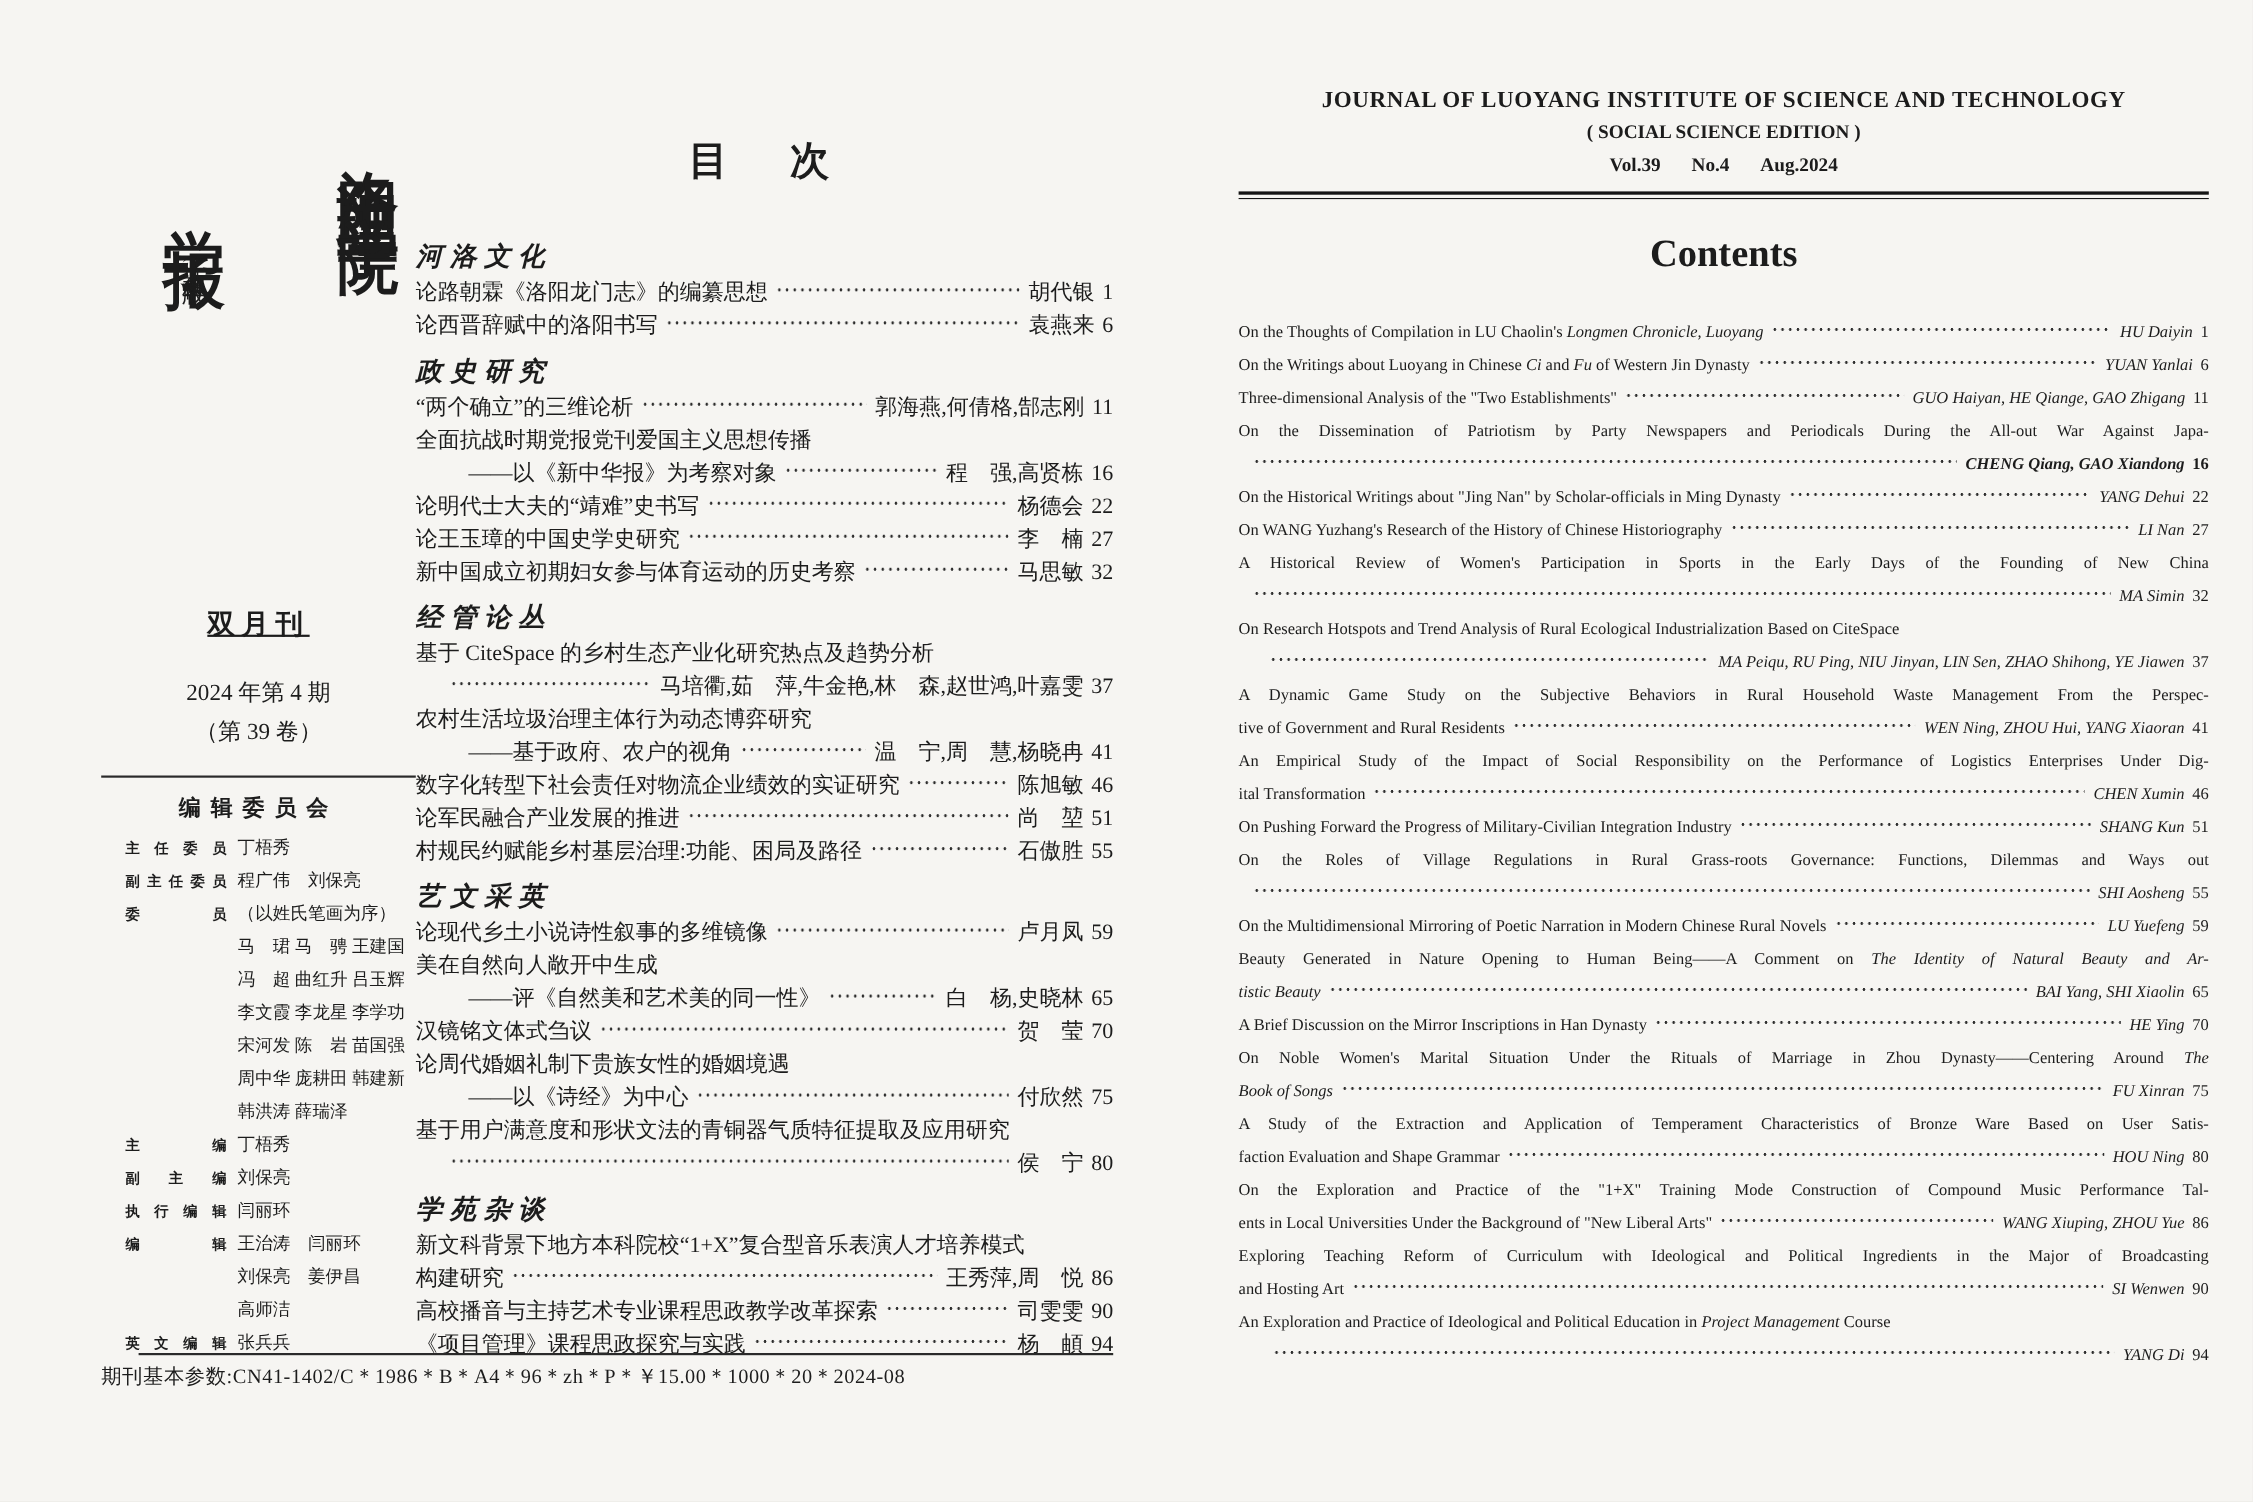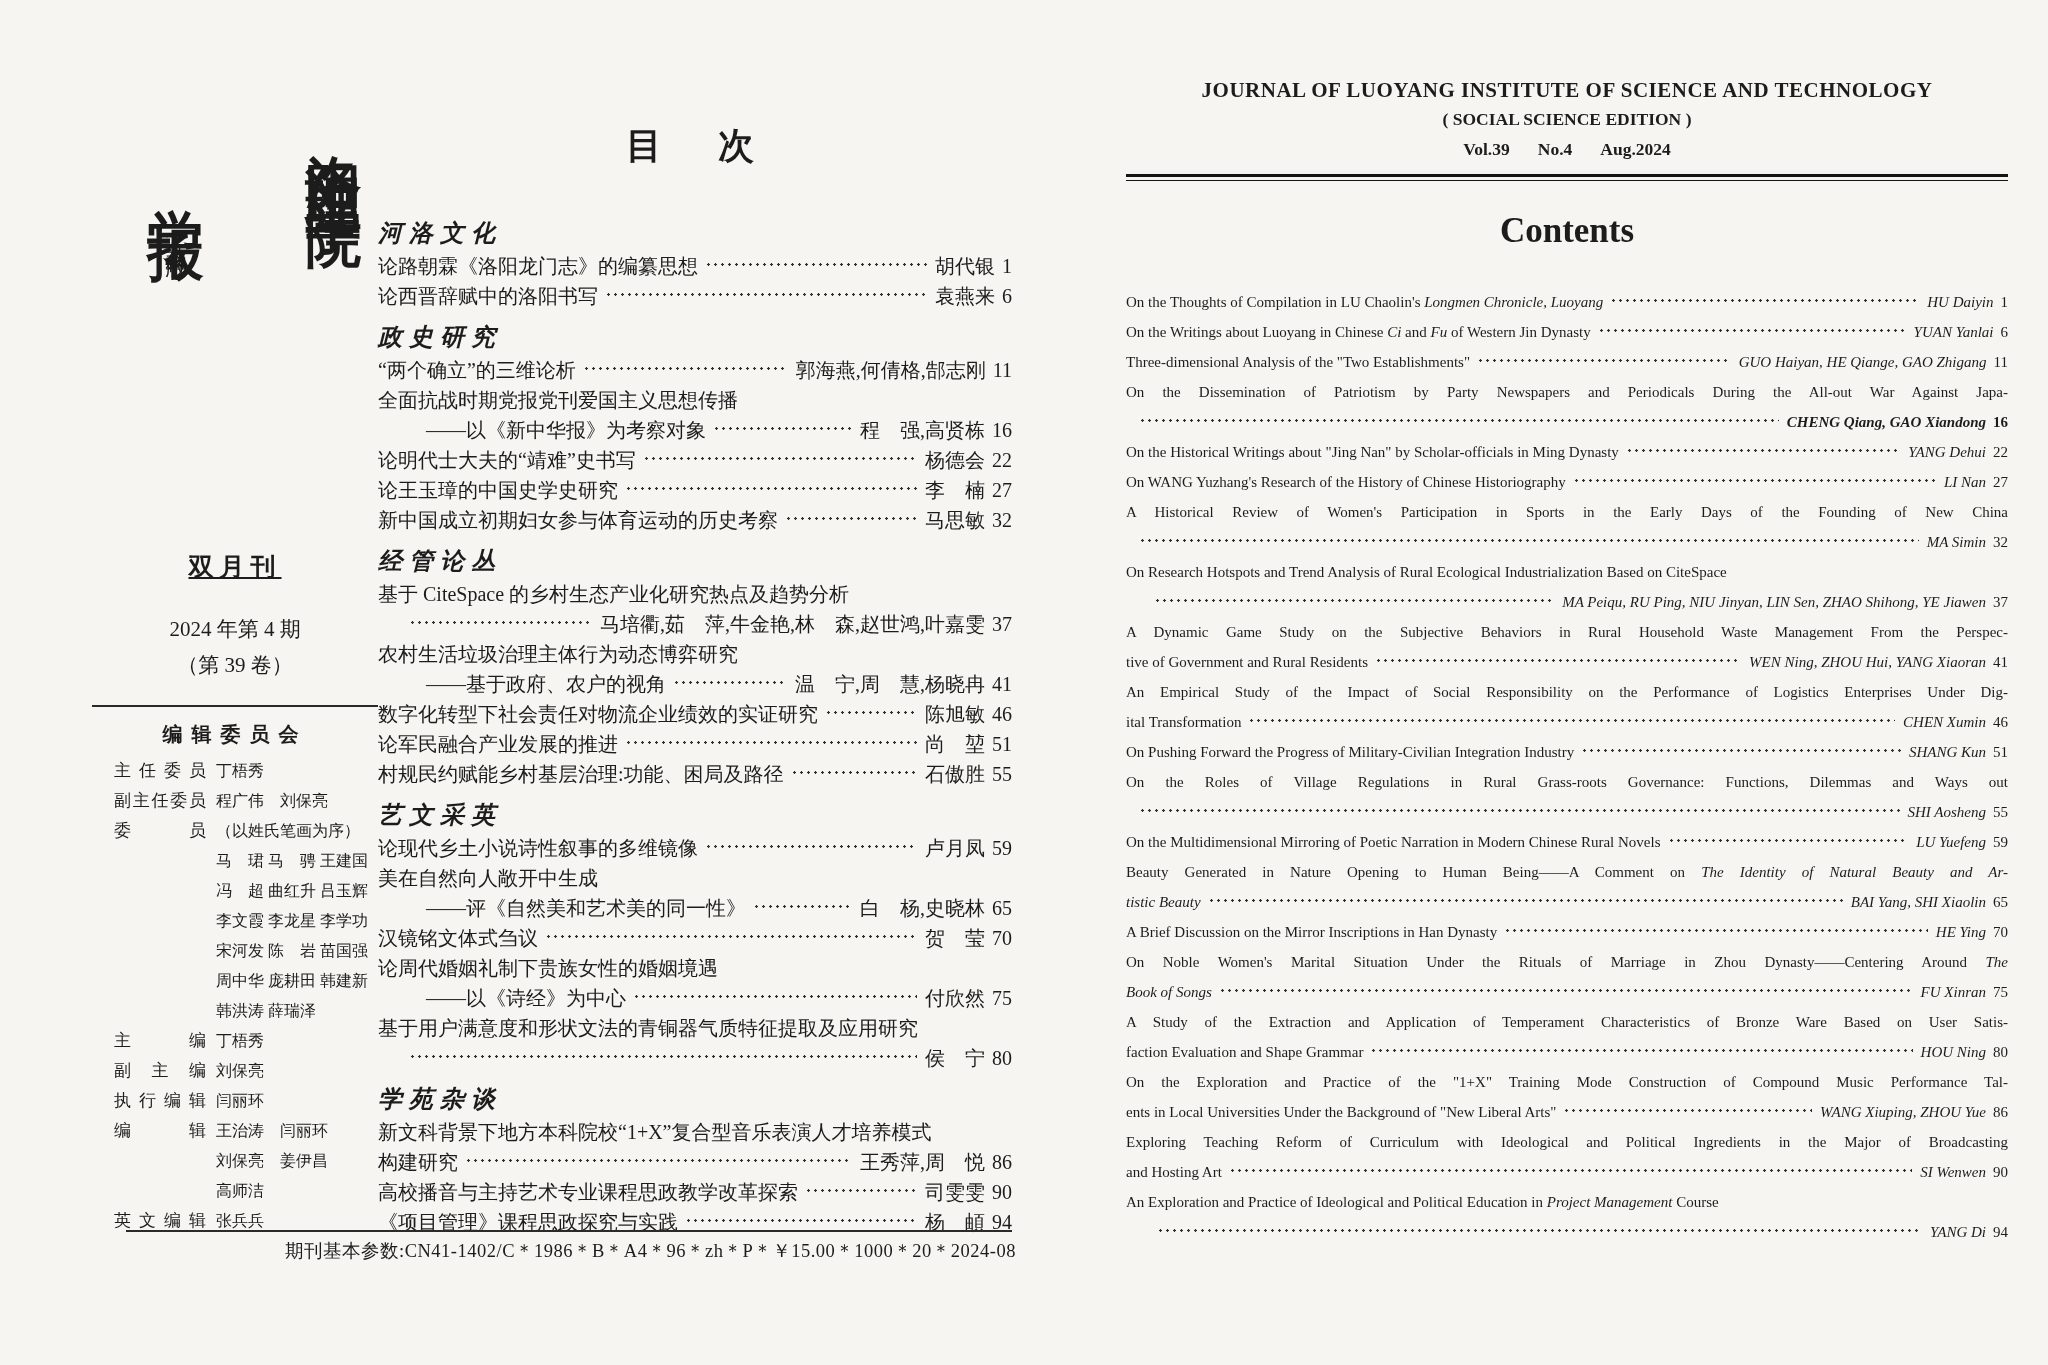--- a/index.html
+++ b/index.html
@@ -14,26 +14,26 @@
   .vtitle-main{writing-mode:vertical-rl;font-size:56px;font-weight:600;letter-spacing:11px;}
   .freq{text-align:center;font-family:"Liberation Sans","DejaVu Sans",sans-serif;font-weight:600;
         font-size:25px;letter-spacing:6px;margin-top:28px;text-decoration:underline;}
   .issue,.volume{text-align:center;font-size:21px;line-height:36px;}
   .issue{margin-top:28px;}
   .mast-rule{border:0;border-top:2px solid #2a2a2a;margin:22px 0 12px;}
   .cmt-heading{text-align:center;font-family:"Liberation Sans","DejaVu Sans",sans-serif;font-weight:700;
                font-size:20px;letter-spacing:9px;margin:14px 0 8px;}
   .committee{padding-left:22px;}
   .crow{display:flex;gap:10px;}
-  .clabel{width:92px;flex:0 0 92px;font-family:"Liberation Sans","DejaVu Sans",sans-serif;font-weight:400;
-          font-size:17px;line-height:30px;text-align:justify;text-align-last:justify;}
+  .clabel{width:92px;flex:0 0 92px;font-family:"Liberation Sans","DejaVu Sans",sans-serif;font-weight:700;
+          font-size:13px;line-height:30px;text-align:justify;text-align-last:justify;}
   .cnames{flex:1;font-size:16px;line-height:30px;white-space:pre;}
   
   .bottom-rule{position:absolute;left:126px;top:1230px;width:886px;border:0;border-top:2px solid #2a2a2a;margin:0;}
-  .footer-params{position:absolute;left:92px;top:1238px;width:924px;text-align:right;font-size:18.5px;letter-spacing:.5px;}
+  .footer-params{position:absolute;left:92px;top:1238px;width:924px;text-align:left;font-size:18.5px;letter-spacing:.5px;}
   
   .toc{position:absolute;left:378px;top:96px;width:634px;}
   .toc-title{text-align:center;font-weight:700;font-size:36px;letter-spacing:10px;margin:26px 0 46px;}
   .sec-heading{font-style:italic;font-weight:700;font-size:24px;letter-spacing:7px;margin:10px 0 2px;}
   .toc-line{display:flex;align-items:baseline;font-size:20px;line-height:30px;}
   .toc-line .t{white-space:pre-wrap;}
   .toc-line.jfull{display:block;text-align:justify;text-align-last:justify;}
   .leader{flex:1 1 auto;height:.85em;margin:0 8px 0 7px;
           background-image:radial-gradient(circle,#2d2d2d 1.1px,transparent 1.45px);
           background-size:7px 100%;background-repeat:repeat-x;}

